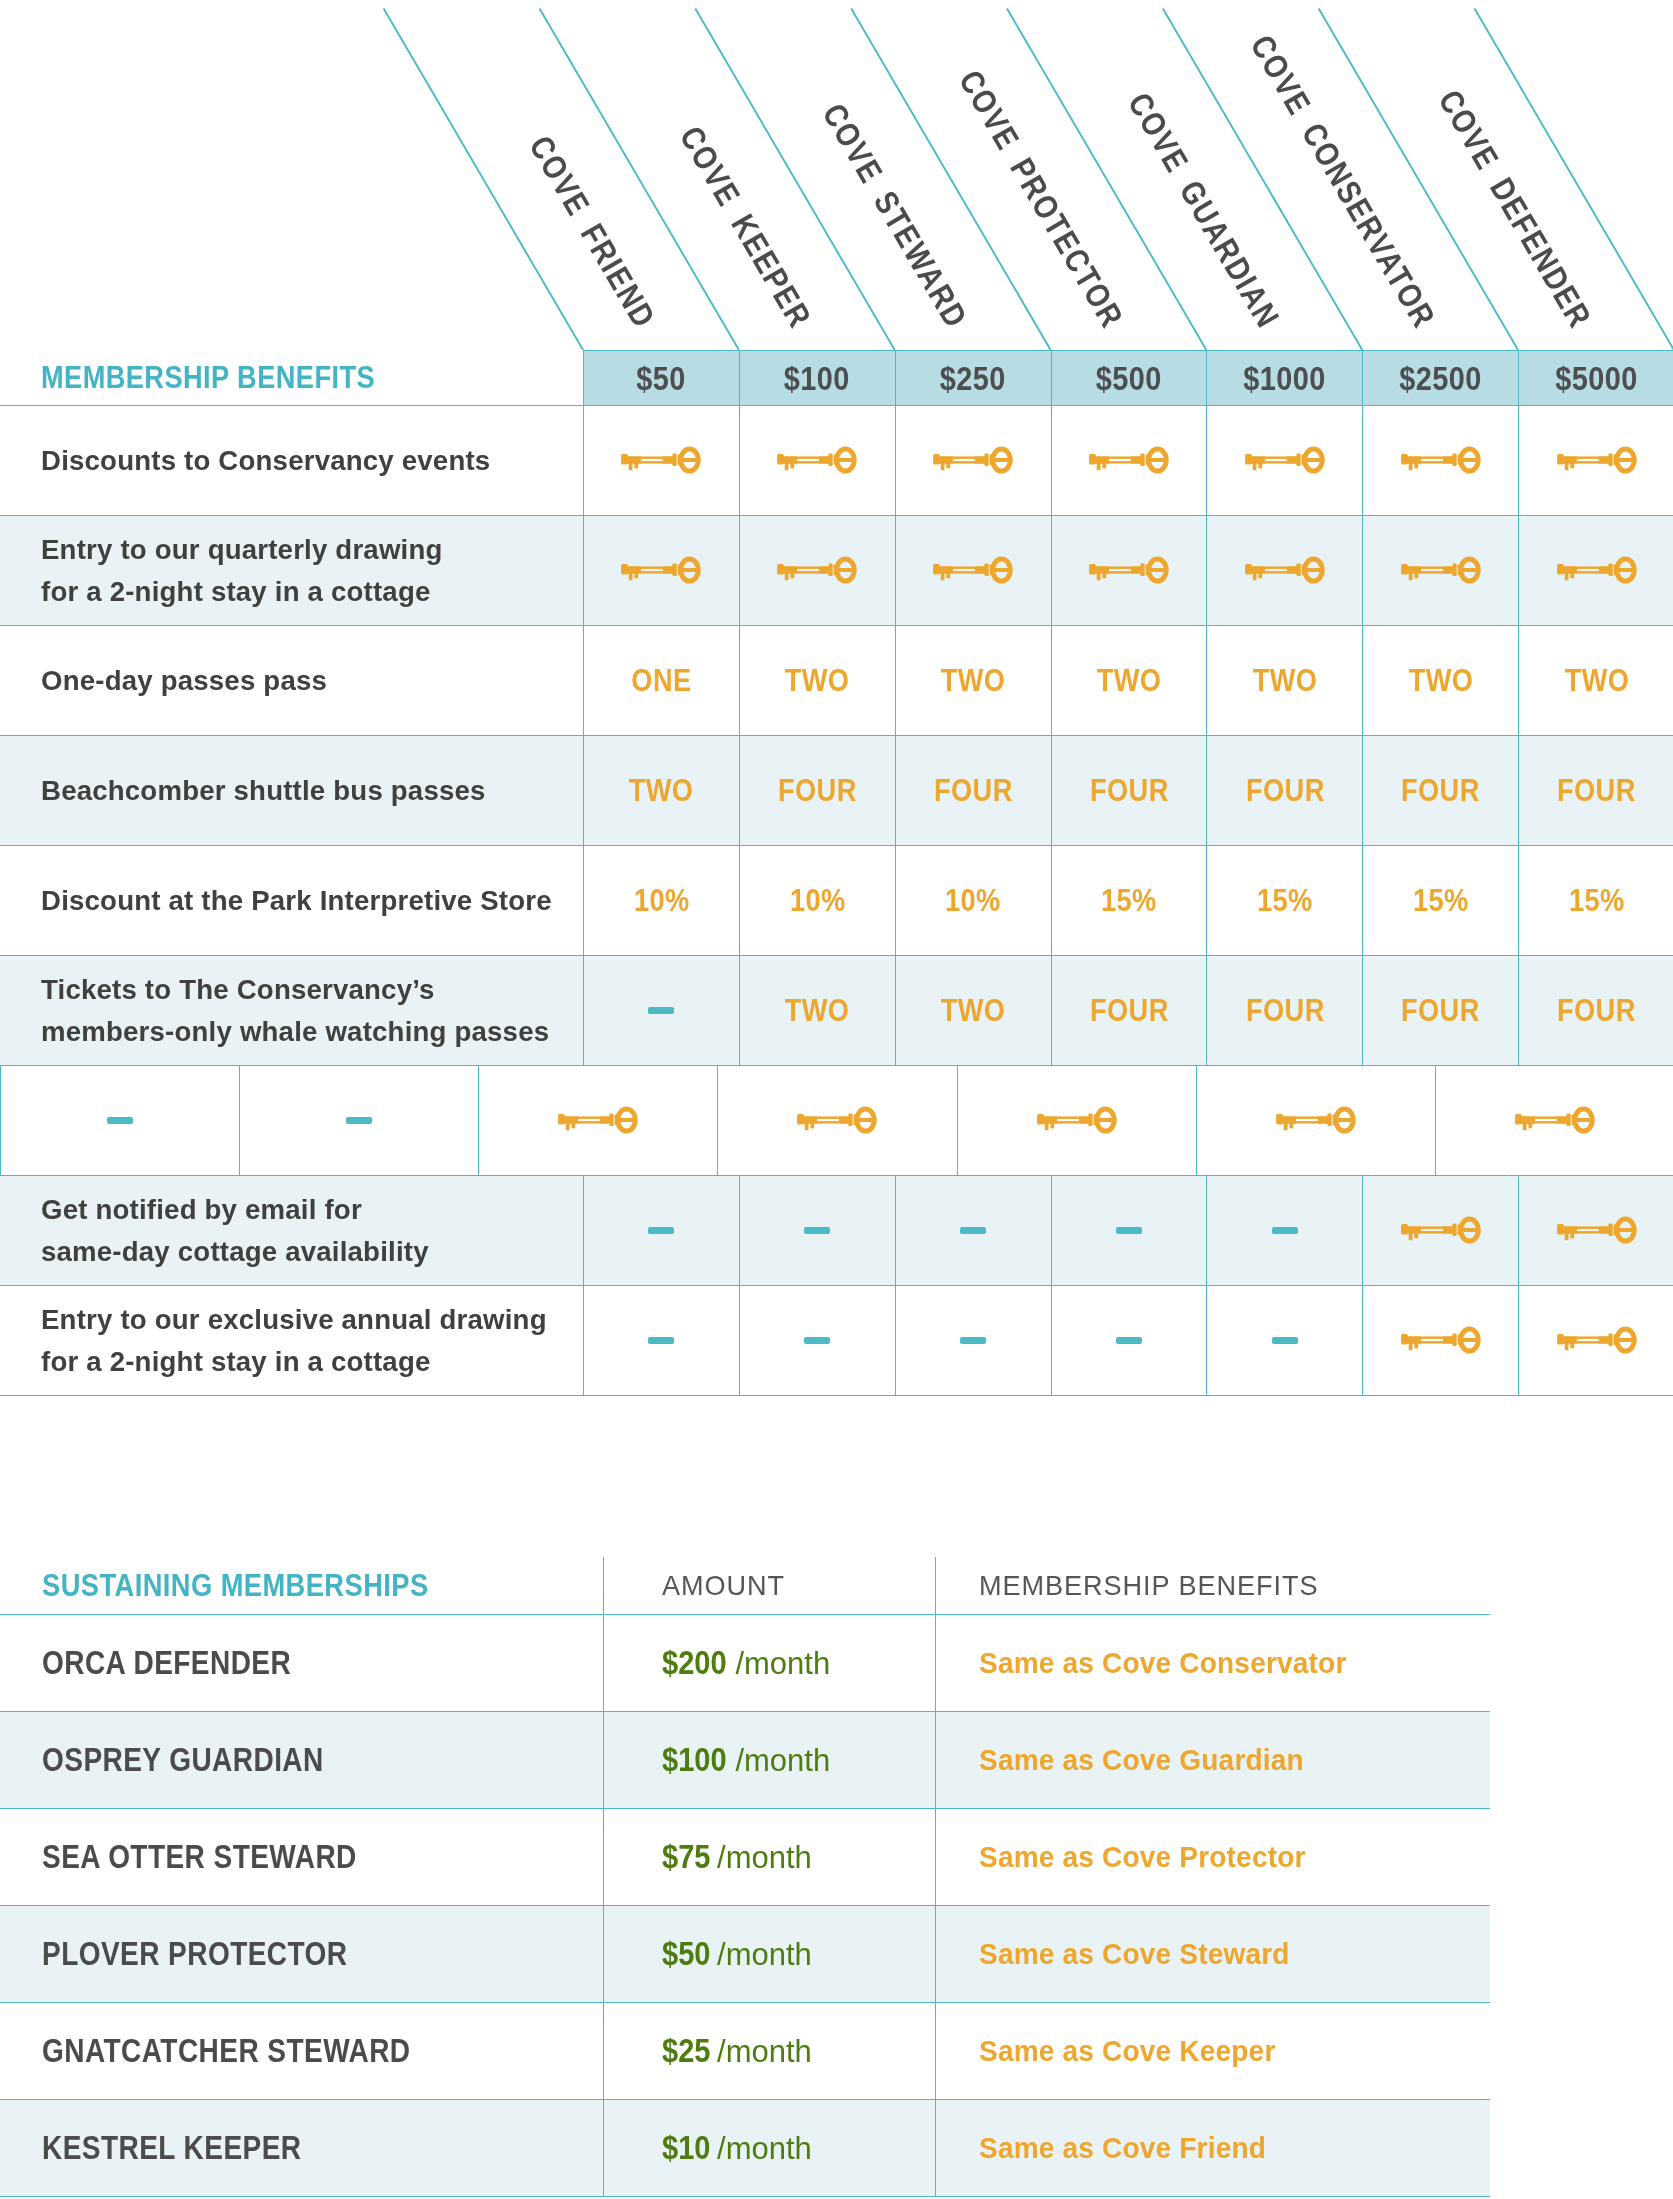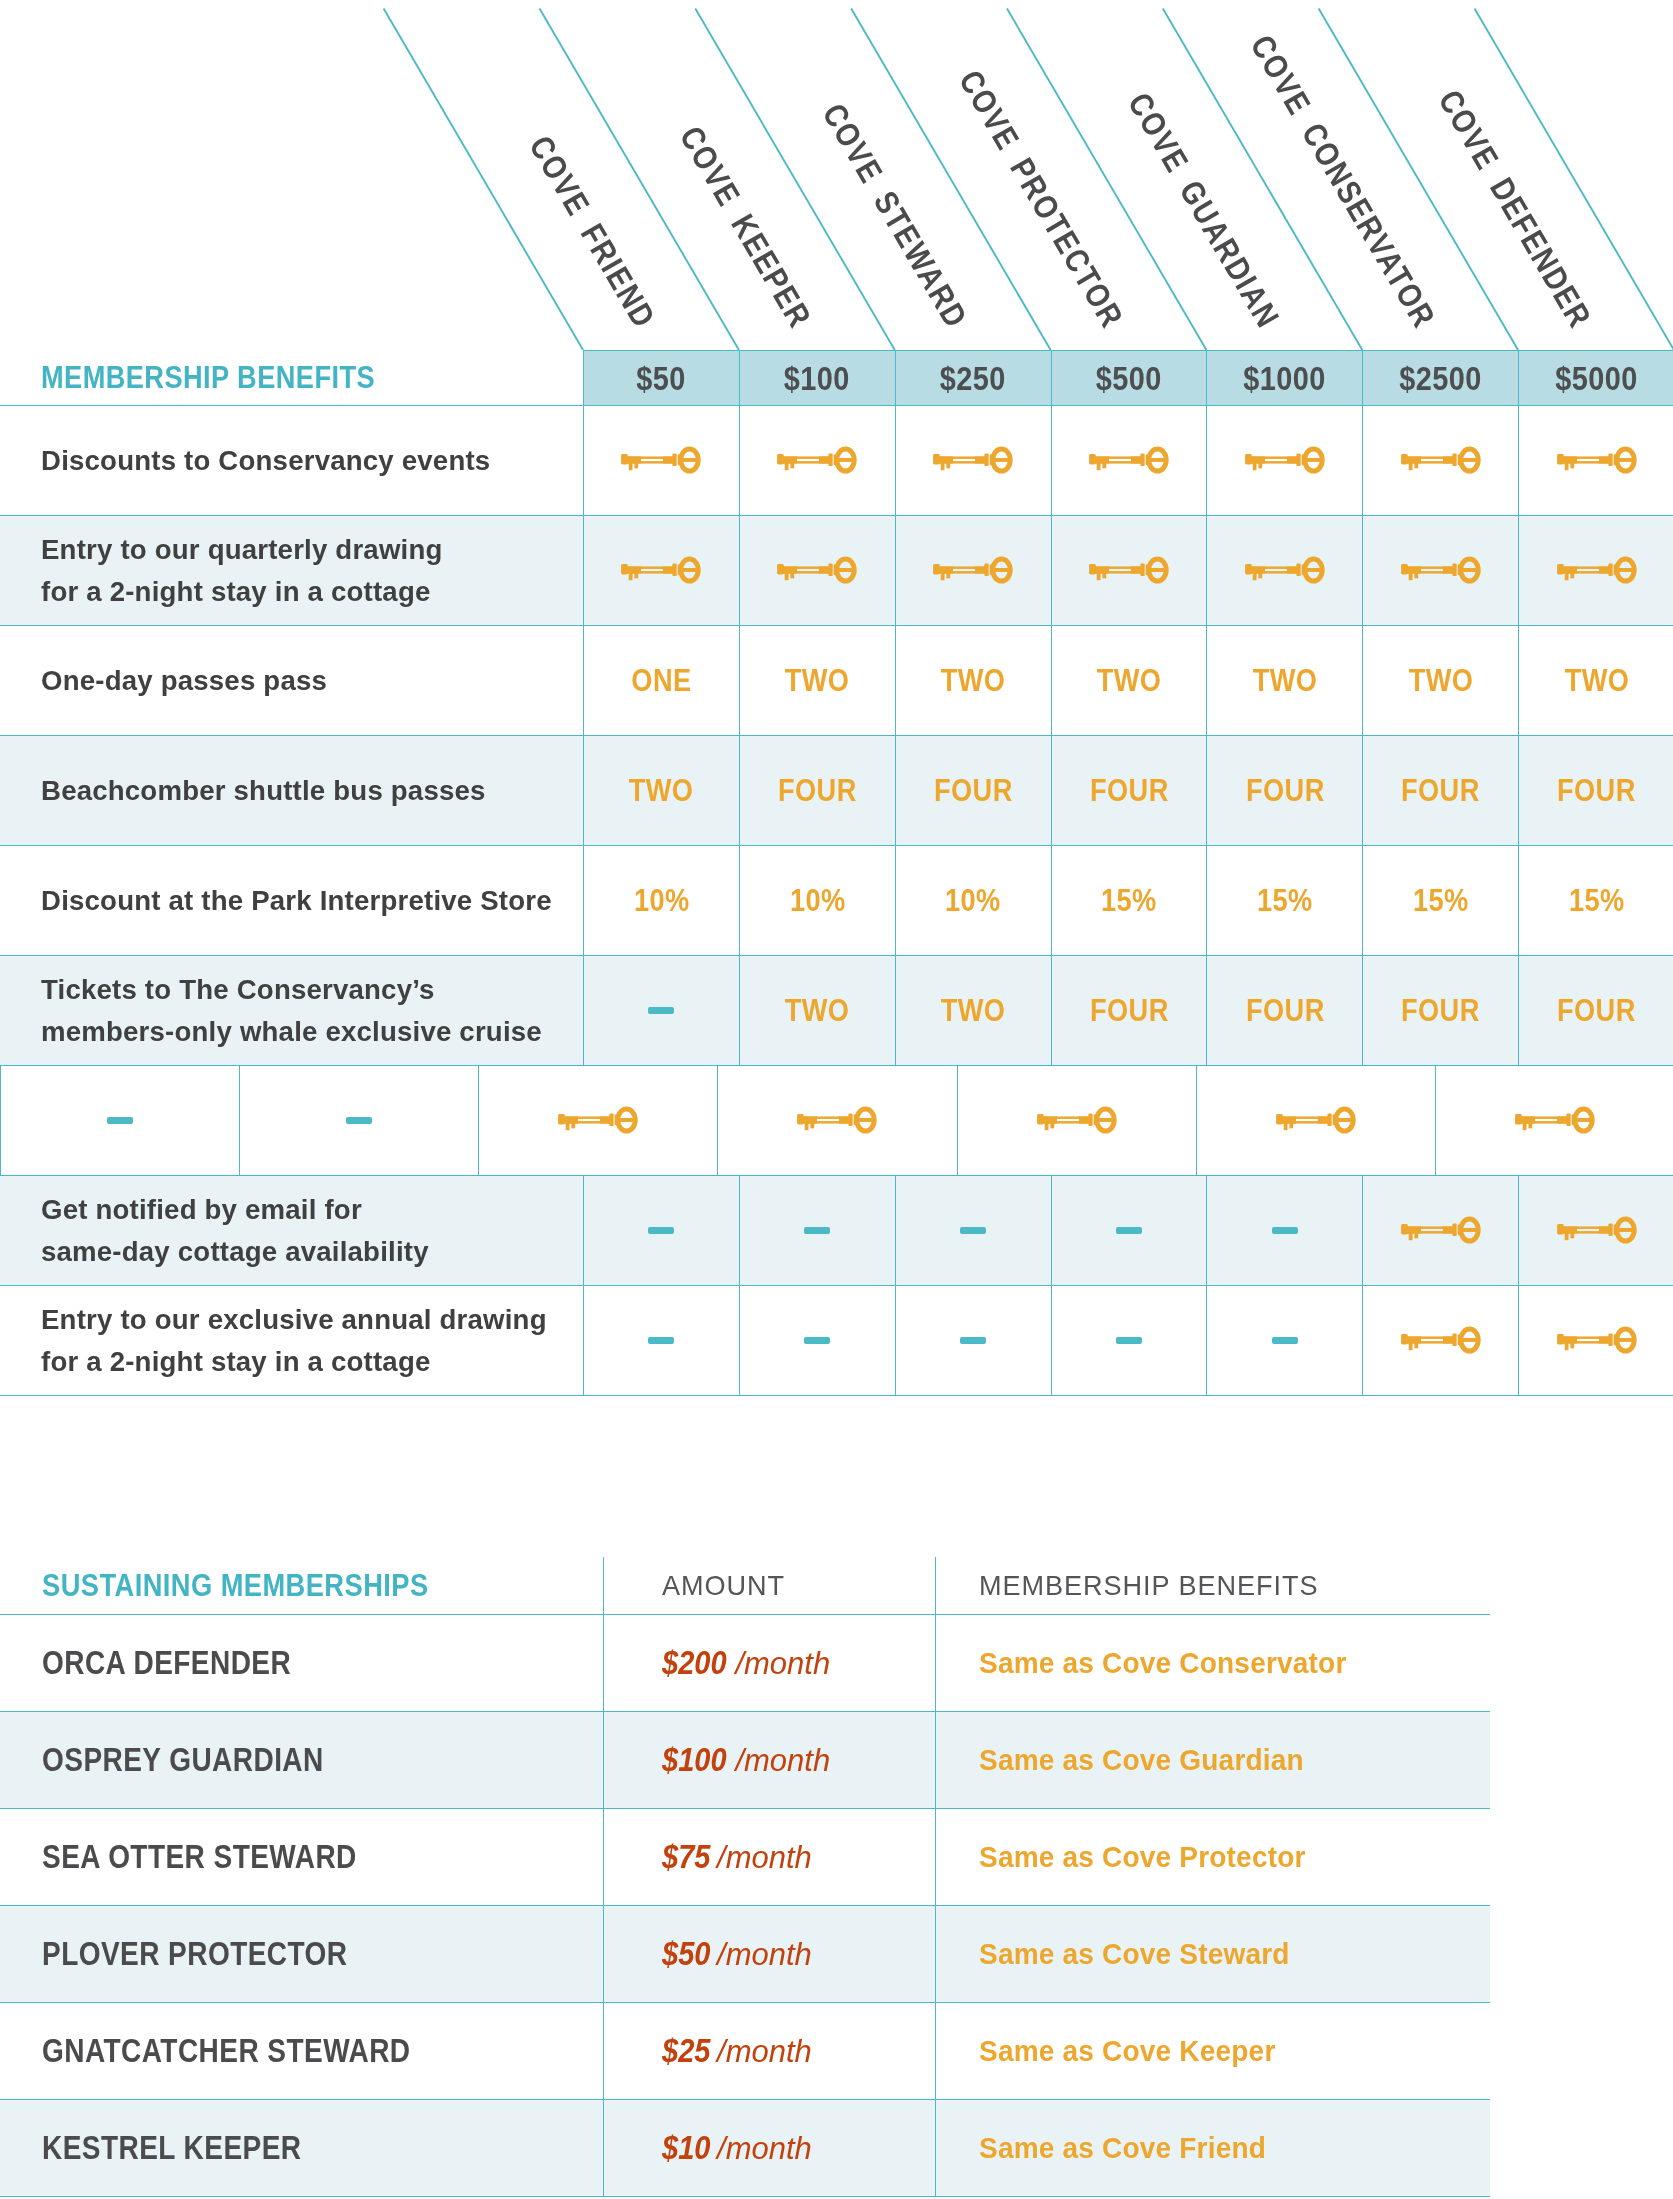--- a/index.html
+++ b/index.html
@@ -48,21 +48,21 @@
   .t2-row.alt { background:#e9f3f6; }
   .c1 { flex:0 0 583px; display:flex; align-items:center; padding-left:42px; }
   .c2 { flex:0 0 332px; border-left:1.9px solid #4cb9c6; display:flex; align-items:center; padding-left:58px;margin-left:20px; }
   .c3 { flex:1 1 0;     border-left:1.9px solid #4cb9c6; display:flex; align-items:center; padding-left:43px; }
   .t2-title { display:inline-block; transform:scaleX(0.88); transform-origin:0 50%;
     font-size:31px; font-weight:700; letter-spacing:0.5px; color:#42b4c4; white-space:nowrap; }
   .t2-colhead { display:inline-block; transform:scaleX(0.95); transform-origin:0 50%;
     font-size:28.5px; font-weight:400; letter-spacing:1px; color:#545559; white-space:nowrap; }
   .t2-name { display:inline-block; transform:scaleX(0.85); transform-origin:0 50%;
     font-size:33px; font-weight:700; letter-spacing:0.5px; color:#4b4b4d; white-space:nowrap; }
-  .t2-amount { color:#c2410c; white-space:nowrap;font-style:italic; }
+  .t2-amount { color:#4d7c0f; white-space:nowrap; }
   .t2-amount .amt { display:inline-block; transform:scaleX(0.88); transform-origin:0 50%;
     font-size:33px; font-weight:700; }
   .t2-amount .per { font-size:31px; font-weight:400; }
   .t2-benefit { display:inline-block; transform:scaleX(0.95); transform-origin:0 50%;
     font-size:29.5px; font-weight:700; letter-spacing:0.2px; color:#eda72e; white-space:nowrap; }
 </style>
 </head>
 <body>
 
 <div class="page">
@@ -438,21 +438,21 @@
         <div class="cell">
           <span class="val">15%</span>
         </div>
         <div class="cell">
           <span class="val">15%</span>
         </div>
       </div>
       <div class="row alt">
         <div class="row-label">
           <div>Tickets to The Conservancy’s</div>
-          <div>members-only whale exclusive cruise</div>
+          <div>members-only whale watching passes</div>
         </div>
         <div class="cell">
           <div class="dash"></div>
         </div>
         <div class="cell">
           <span class="val">TWO</span>
         </div>
         <div class="cell">
           <span class="val">TWO</span>
         </div>

